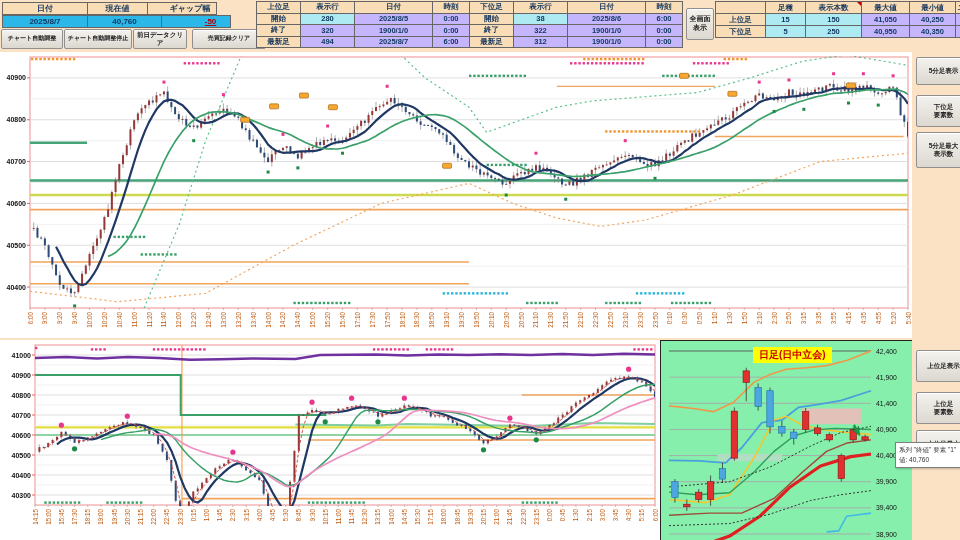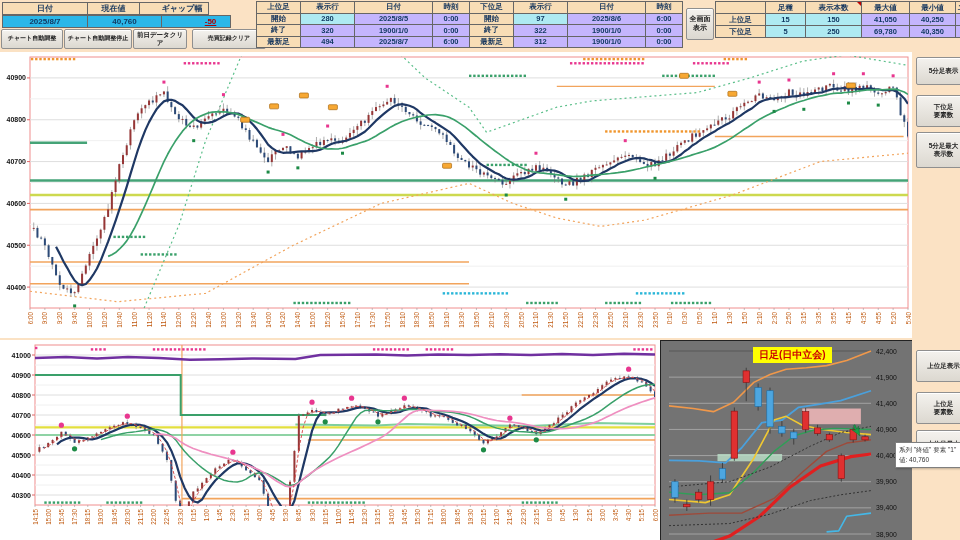--- a/index.html
+++ b/index.html
@@ -19,37 +19,37 @@
   .grid4{display:grid;position:absolute;}
   .g-upper,.g-lower{grid-template-columns:44px 54px 78px 37px;grid-auto-rows:11.5px;}
   .g-spec{grid-template-columns:50px 40px 56px 48px 46px 12px;grid-auto-rows:12px;}
   .gcell{box-sizing:border-box;border:1px solid #666;margin-left:-1px;margin-top:-1px;
     font-size:7.5px;font-weight:bold;color:#17375e;background:#f8ddb6;display:flex;
     align-items:center;justify-content:center;white-space:nowrap;overflow:hidden;position:relative;}
   .gcell.blue{background:#c4b5fd;color:#123a63;}
   .gcell.pale{background:#aeeaf2;color:#123a63;}
   .note::after{content:"";position:absolute;top:0;right:0;border-left:4px solid transparent;border-top:4px solid #c00000;}
   .sidebtn{position:absolute;left:916px;width:55px;}
-  #daily-wrap{position:absolute;left:660px;top:340px;width:252px;height:200px;background:#737373;
+  #daily-wrap{position:absolute;left:660px;top:340px;width:252px;height:200px;background:#86efac;
     border-left:1px solid #222;border-top:1px solid #222;box-sizing:border-box;}
   #daily-title{position:absolute;left:92px;top:6px;background:#ffff00;color:#cc0000;
     font-size:10px;font-weight:bold;padding:1px 6px;z-index:5;}
   #tooltip{position:absolute;left:895px;top:442px;width:62px;background:#fff;border:1px solid #7f7f7f;
     box-shadow:1px 1px 2px rgba(0,0,0,.25);font-size:6.5px;color:#333;padding:2px 3px;z-index:50;line-height:1.5;}
   svg text{font-family:"Liberation Sans",sans-serif;}
 </style>
 </head>
 <body>
 
 <div id="screen">
 
   <div style="position:absolute;left:3px;top:2px;">
     <div class="cellrow">
       <div class="cell" style="width:86px;height:13px;">日付</div>
-      <div class="cell" style="width:53px;height:13px;">現在値</div>
+      <div class="cell" style="width:61px;height:13px;">現在値</div>
       <div class="cell" style="width:70px;height:13px;padding-left:16px;">ギャップ幅</div>
     </div>
     <div class="cellrow">
       <div class="cell blue" style="width:86px;height:13px;">2025/8/7</div>
       <div class="cell blue" style="width:75px;height:13px;text-align:right;">40,760</div>
       <div class="cell blue gapval" style="width:70px;height:13px;padding-left:29px;">-50</div>
     </div>
   </div>
 
   <button class="btn" style="position:absolute;left:1px;top:29px;width:62px;height:20px;font-size:6px;">チャート自動調整</button>
@@ -75,21 +75,21 @@
     <div class="gcell blue">2025/8/7</div>
     <div class="gcell blue">6:00</div>
   </div>
 
   <div class="grid4 g-lower" style="left:470px;top:2px;">
     <div class="gcell">下位足</div>
     <div class="gcell">表示行</div>
     <div class="gcell">日付</div>
     <div class="gcell">時刻</div>
     <div class="gcell">開始</div>
-    <div class="gcell pale">97</div>
+    <div class="gcell pale">38</div>
     <div class="gcell blue">2025/8/6</div>
     <div class="gcell blue">6:00</div>
     <div class="gcell">終了</div>
     <div class="gcell blue">322</div>
     <div class="gcell blue">1900/1/0</div>
     <div class="gcell blue">0:00</div>
     <div class="gcell">最新足</div>
     <div class="gcell blue">312</div>
     <div class="gcell blue">1900/1/0</div>
     <div class="gcell blue">0:00</div>
@@ -109,21 +109,21 @@
     <div class="gcell">ユ</div>
     <div class="gcell">上位足</div>
     <div class="gcell pale">15</div>
     <div class="gcell pale">150</div>
     <div class="gcell blue">41,050</div>
     <div class="gcell blue">40,250</div>
     <div class="gcell blue"></div>
     <div class="gcell">下位足</div>
     <div class="gcell pale">5</div>
     <div class="gcell pale">250</div>
-    <div class="gcell blue">69,780</div>
+    <div class="gcell blue">40,950</div>
     <div class="gcell blue">40,350</div>
     <div class="gcell blue"></div>
   </div>
 
   <div class="panel" style="left:0;top:52px;width:912px;height:286px;">
     <svg id="svg-main" width="912" height="286">
         <rect x="30" y="5" width="878" height="251" fill="#ffffff" stroke="#f08e8e" stroke-width="1"></rect>
         <defs>
           <clipPath id="clip-main">
             <rect x="30" y="4" width="878" height="253"></rect>

